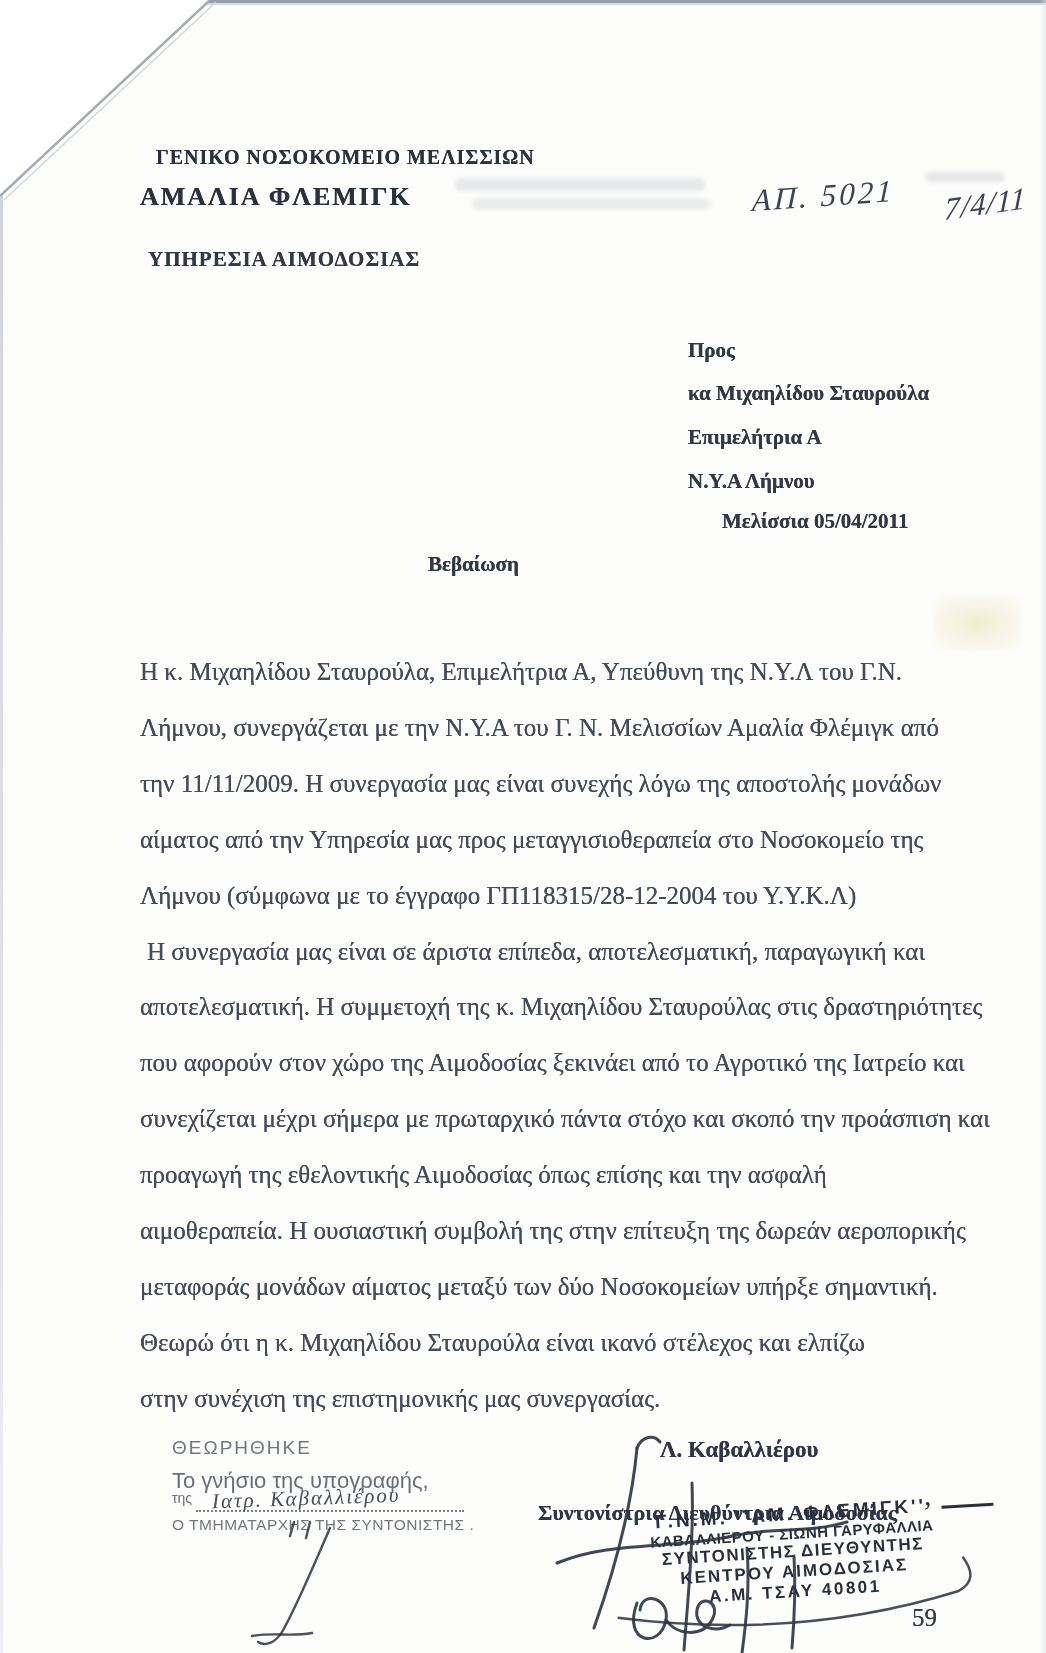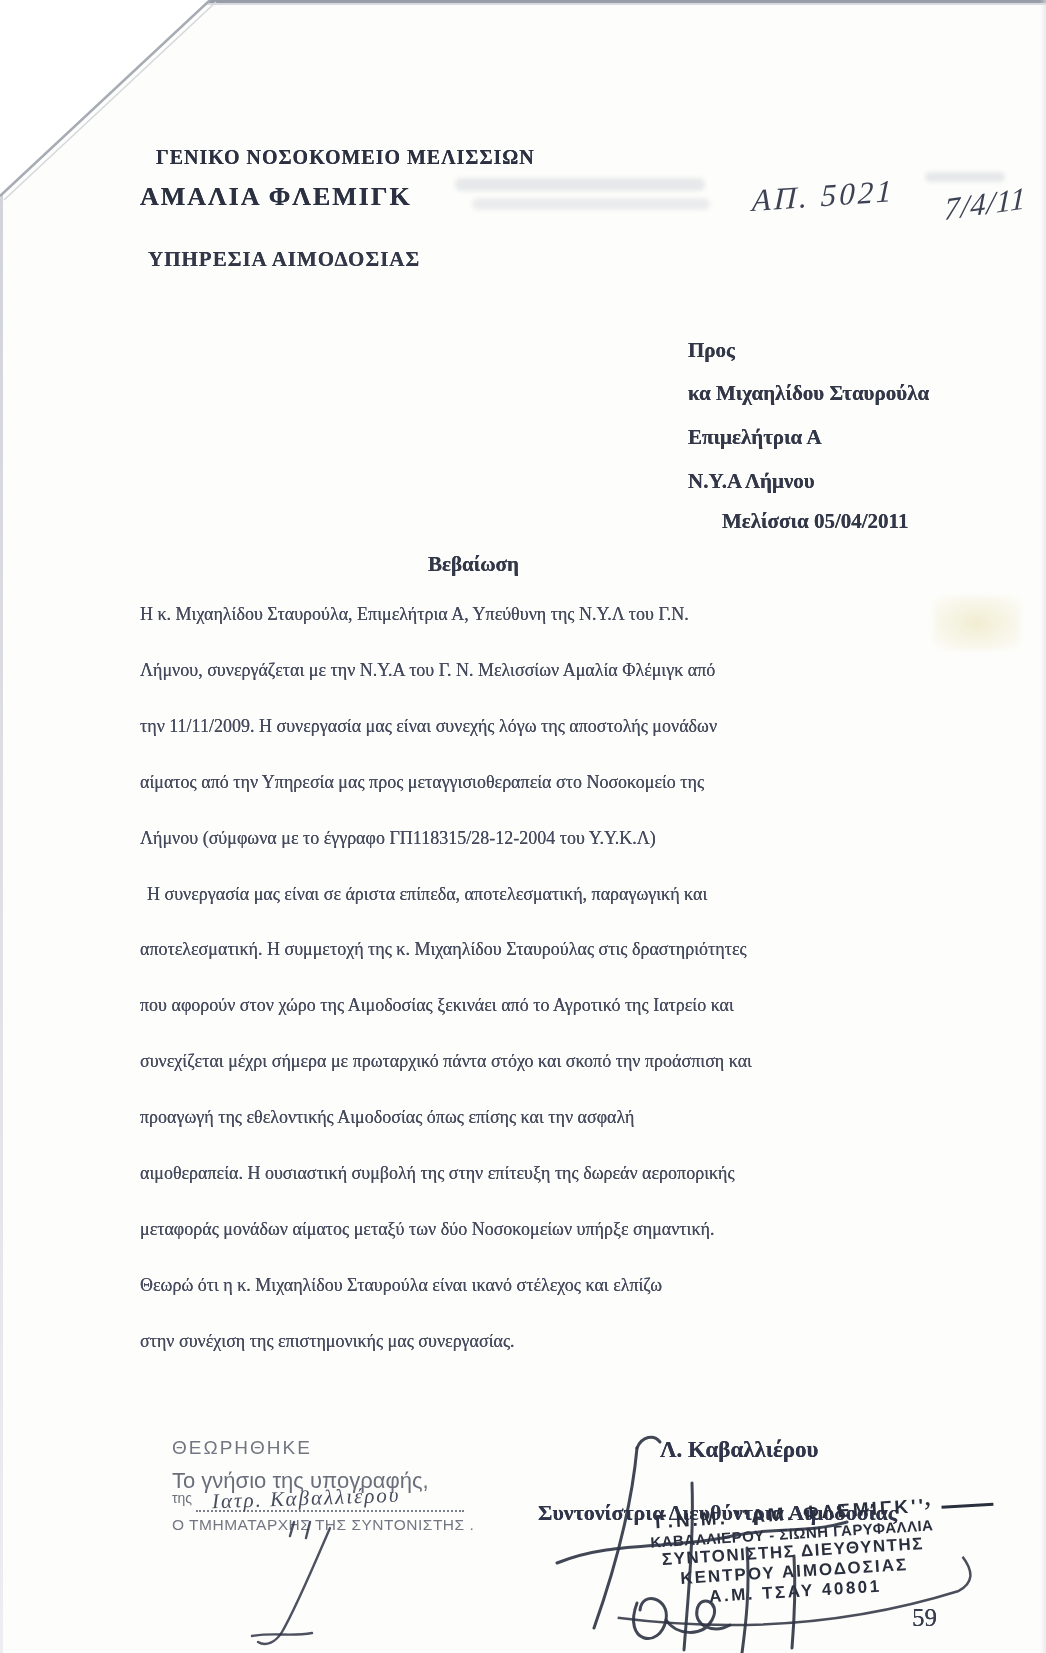--- a/index.html
+++ b/index.html
@@ -26,21 +26,21 @@
   .proto-date{left:944px;top:186px;font-size:31px;letter-spacing:1px;transform:rotate(-8deg) skewX(-10deg);}
   
   .rcpt{font-size:21px;font-weight:bold;color:#333849;}
   .to{left:688px;top:338px;}
   .rname{left:688px;top:381px;}
   .rtitle{left:688px;top:425px;}
   .runit{left:688px;top:469px;}
   .rdate{left:722px;top:509px;}
   .subject{left:428px;top:552px;font-size:21px;font-weight:bold;color:#333849;}
   
-  .bodytext{position:absolute;left:140px;top:587px;width:810px;font-size:18px;line-height:55.9px;}
+  .bodytext{position:absolute;left:140px;top:644px;width:810px;font-size:25px;line-height:55.9px;}
   .bodytext div{white-space:nowrap;}
   .indent{padding-left:7px;}
   
   .att{font-family:"Liberation Sans", sans-serif;color:#5a5f6d;}
   .att-head{left:172px;top:1437px;font-size:19px;letter-spacing:2px;opacity:.85;}
   .att-l1{left:172px;top:1468px;font-size:22px;opacity:.9;}
   .att-row{left:172px;top:1490px;font-size:14px;opacity:.9;}
   .att-dots{position:absolute;left:196px;top:1510px;width:268px;border-bottom:2px dotted #5a5f6d;opacity:.8;}
   .att-name{left:212px;top:1486px;font-size:21px;transform:rotate(-2deg);letter-spacing:2px;color:#474c5e;}
   .att-l3{left:172px;top:1516px;font-size:15.5px;letter-spacing:.5px;opacity:.85;}

